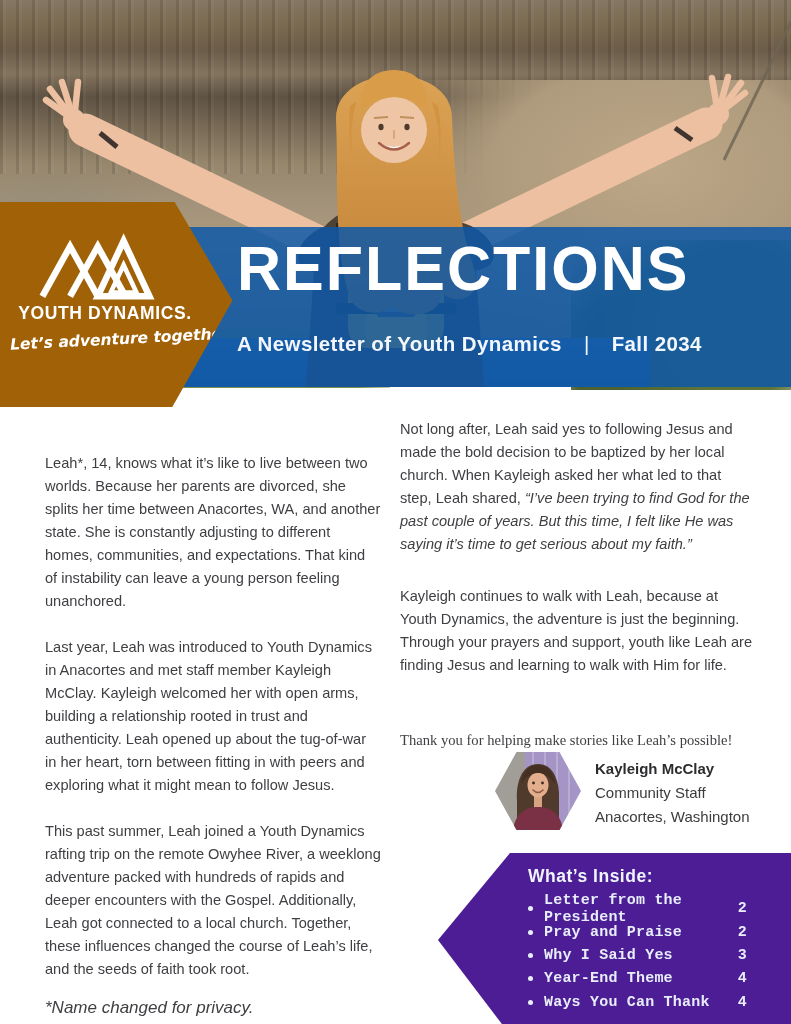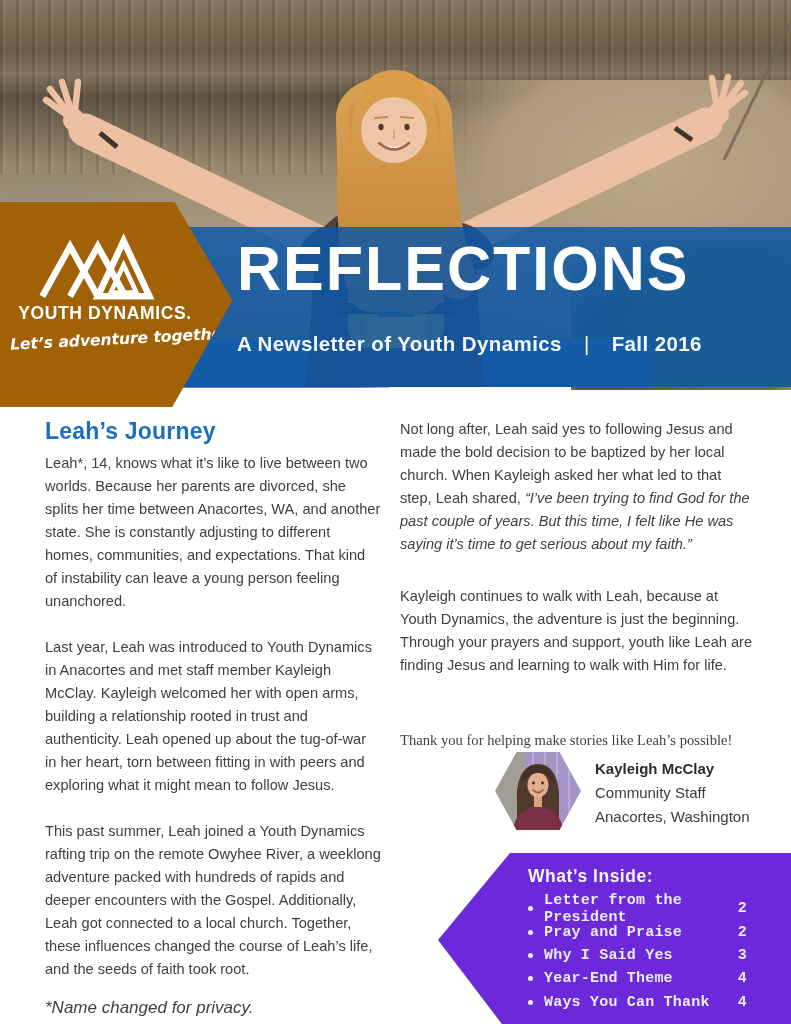--- a/index.html
+++ b/index.html
@@ -76,21 +76,21 @@
   .hex-photo {
     position:absolute; left:495px; top:752px; width:86px; height:78px;
     clip-path:polygon(25% 0, 75% 0, 100% 50%, 75% 100%, 25% 100%, 0 50%);
   }
   .staff-info { position:absolute; left:595px; top:757px; font-size:15px; line-height:24px; color:#3c3c3e; }
   .staff-name { font-weight:700; color:#2d2d30; }
 
   
   .inside-box {
     position:absolute; left:438px; top:853px; width:353px; height:171px;
-    background:#6d28d9;
+    background:#4c1d95;
     clip-path:polygon(20.4% 0, 100% 0, 100% 100%, 18.1% 100%, 0 50.9%);
     color:#e7eefa; padding:13px 44px 0 90px;
   }
   .inside-heading { font-size:17.5px; font-weight:800; letter-spacing:.5px; margin-bottom:10px; color:#f0f5fd; }
   .toc-row { display:flex; align-items:center; font-size:15px; font-weight:700; letter-spacing:.2px; height:23.4px;font-family:Liberation Mono, monospace; }
   .bullet { width:5px; height:5px; border-radius:50%; background:#e7eefa; margin-right:11px; flex:0 0 auto; }
   .toc-label { flex:1 1 auto; }
   .toc-page { flex:0 0 auto; }
 </style>
 </head>
@@ -166,41 +166,38 @@
         <path d="M381,144 Q394,154 407,144 Q394,150 381,144 Z" fill="#ffffff"></path>
         <path d="M379,143 Q394,156 409,143" stroke="#a8604a" stroke-width="2.5" fill="none" stroke-linecap="round"></path>
       </g>
     </svg>
   </div>
 
   <div class="banner-overlay">
     <div class="banner-text">
       <div class="banner-title">REFLECTIONS</div>
       <div class="banner-subtitle">
-        <span>A Newsletter of Youth Dynamics</span><span class="sep">|</span><span>Fall 2016</span>
+        <span>A Newsletter of Youth Dynamics</span><span class="sep">|</span><span>Fall 2034</span>
       </div>
     </div>
   </div>
 
   <div class="pentagon">
     <svg class="logo-mark" width="130" height="72" viewBox="0 0 130 78">
       <g stroke="#ffffff" stroke-width="7" fill="none" stroke-linejoin="miter">
         <path d="M8,74 L38,20 L68,74"></path>
         <path d="M38,74 L68,20 L98,74"></path>
         <path d="M96,14 L124,74 L68,74 Z"></path>
         <path d="M96,40 L110,70 L82,70 Z" stroke-width="5"></path>
       </g>
     </svg>
     <div class="org-name">YOUTH DYNAMICS.</div>
     <div class="tagline">Let’s adventure together!</div>
   </div>
 
-  <div class="col-left">
-    <h2 class="article-heading">Leah’s Journey</h2>
-  </div>
   <p class="body-p abs" style="left:45px; top:452px; width:336px;">Leah*, 14, knows what it’s like to live between two worlds. Because her parents are divorced, she splits her time between Anacortes, WA, and another state. She is constantly adjusting to different homes, communities, and expectations. That kind of instability can leave a young person feeling unanchored.</p>
   <p class="body-p abs" style="left:45px; top:636px; width:336px;">Last year, Leah was introduced to Youth Dynamics in Anacortes and met staff member Kayleigh McClay. Kayleigh welcomed her with open arms, building a relationship rooted in trust and authenticity. Leah opened up about the tug-of-war in her heart, torn between fitting in with peers and exploring what it might mean to follow Jesus.</p>
   <p class="body-p abs" style="left:45px; top:820px; width:336px;">This past summer, Leah joined a Youth Dynamics rafting trip on the remote Owyhee River, a weeklong adventure packed with hundreds of rapids and deeper encounters with the Gospel. Additionally, Leah got connected to a local church. Together, these influences changed the course of Leah’s life, and the seeds of faith took root.</p>
   <div class="footnote">*Name changed for privacy.</div>
 
   <p class="body-p abs" style="left:400px; top:418px; width:354px;"><span>Not long after, Leah said yes to following Jesus and made the bold decision to be baptized by her local church. When Kayleigh asked her what led to that step, Leah shared, </span><span class="quote-italic">“I’ve been trying to find God for the past couple of years. But this time, I felt like He was saying it’s time to get serious about my faith.”</span></p>
   <p class="body-p abs" style="left:400px; top:585px; width:354px;">Kayleigh continues to walk with Leah, because at Youth Dynamics, the adventure is just the beginning. Through your prayers and support, youth like Leah are finding Jesus and learning to walk with Him for life.</p>
   <p class="body-p abs" style="left:400px; top:729px; width:354px;font-family:Liberation Serif, serif;">Thank you for helping make stories like Leah’s possible!</p>
 
   <div class="hex-photo">

